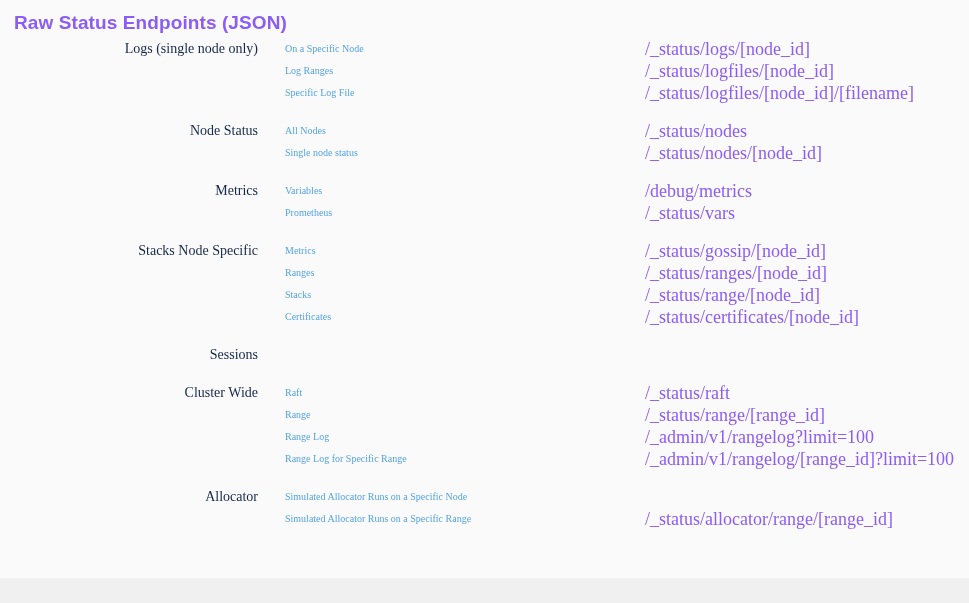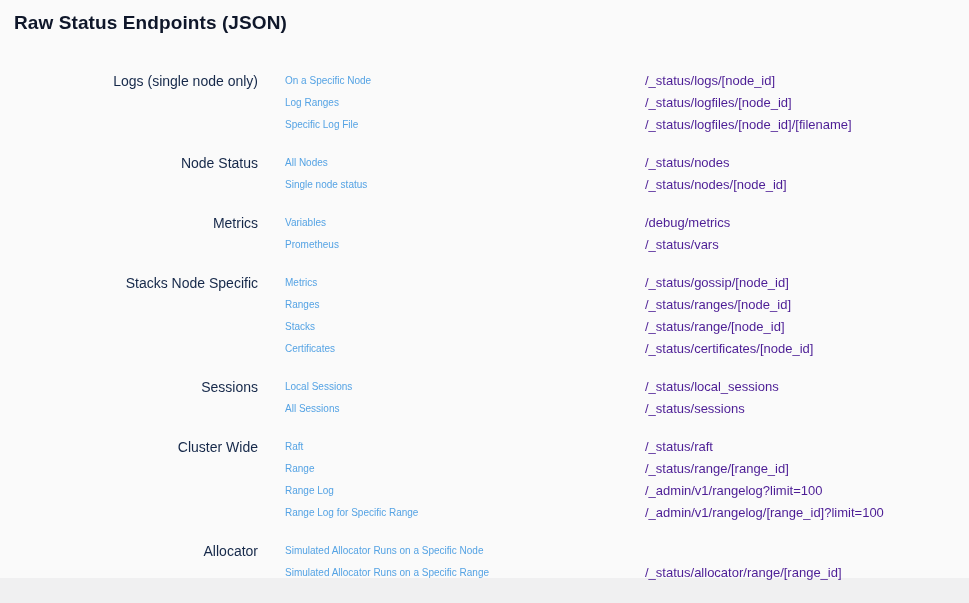--- a/index.html
+++ b/index.html
@@ -12,31 +12,32 @@
   }
   .content {
     width: 969px;
     height: 578px;
     background: #fafafa;
     padding: 12px 0 0 14px;
   }
   .page-title {
     font-size: 19px;
     font-weight: 700;
-    color: #0f172a;
+    color: #8b5cf6;
     letter-spacing: 0.1px;
-    margin-bottom: 36px;
+    margin-bottom: 4px;
   }
   .endpoints-table {
     width: 100%;
   }
   .section {
     display: grid;
     grid-template-columns: 271px 360px 1fr;
     margin-bottom: 16px;
+    font-family: Liberation Serif, serif;
   }
   .category-cell {
     grid-column: 1;
     text-align: right;
     padding-right: 27px;
     font-size: 14px;
     font-weight: 400;
     color: #152849;
     line-height: 22px;
   }
@@ -49,22 +50,22 @@
     grid-column: 1;
     font-size: 10px;
     color: #55a3e4;
     line-height: 22px;
     text-decoration: none;
     cursor: pointer;
     white-space: nowrap;
   }
   .endpoint-path {
     grid-column: 2;
-    font-size: 13px;
-    color: #4c1d95;
+    font-size: 18px;
+    color: #8b5cf6;
     line-height: 22px;
     white-space: nowrap;
   }
 </style>
 </head>
 <body>
 
 <div class="content">
   <h1 class="page-title">Raw Status Endpoints (JSON)</h1>
 
@@ -111,26 +112,20 @@
         <span class="endpoint-path">/_status/ranges/[node_id]</span>
         <a class="endpoint-link">Stacks</a>
         <span class="endpoint-path">/_status/range/[node_id]</span>
         <a class="endpoint-link">Certificates</a>
         <span class="endpoint-path">/_status/certificates/[node_id]</span>
       </div>
     </div>
 
     <div class="section">
       <div class="category-cell">Sessions</div>
-      <div class="rows">
-        <a class="endpoint-link">Local Sessions</a>
-        <span class="endpoint-path">/_status/local_sessions</span>
-        <a class="endpoint-link">All Sessions</a>
-        <span class="endpoint-path">/_status/sessions</span>
-      </div>
     </div>
 
     <div class="section">
       <div class="category-cell">Cluster Wide</div>
       <div class="rows">
         <a class="endpoint-link">Raft</a>
         <span class="endpoint-path">/_status/raft</span>
         <a class="endpoint-link">Range</a>
         <span class="endpoint-path">/_status/range/[range_id]</span>
         <a class="endpoint-link">Range Log</a>

